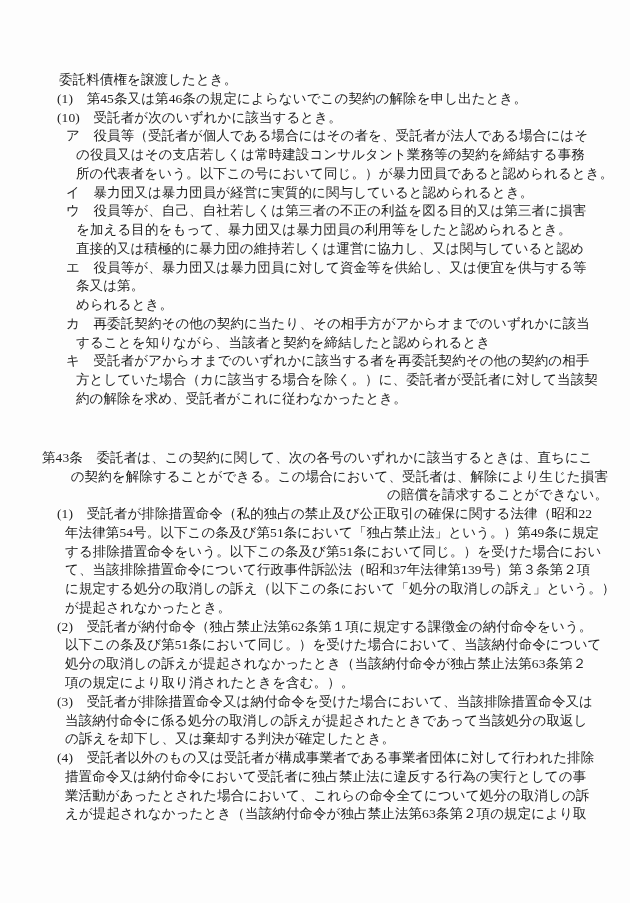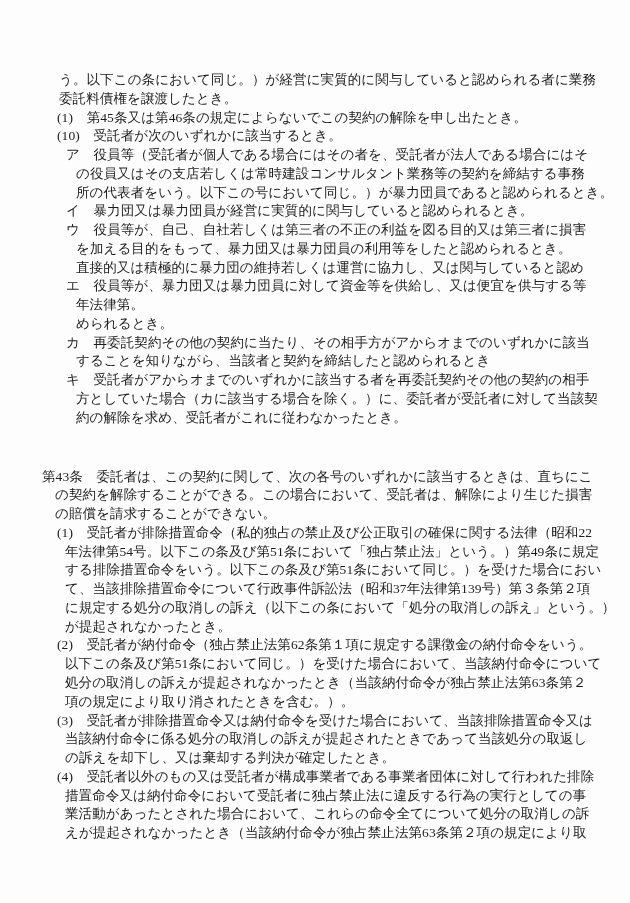--- a/index.html
+++ b/index.html
@@ -28,45 +28,44 @@
     color: #1d1d1d;
   }
   .line {
     height: 18.78px;
     line-height: 18.78px;
     white-space: nowrap;
     letter-spacing: 0.1px;
   }
   
   .art   { padding-left: 0; margin-top: 40px; }     
-  .acont { padding-left: 13px; }  
+  .acont { padding-left: 13px; text-align: right; }  
   .num   { padding-left: 15px; }  
   .u     { padding-left: 17px; }  
   .ncont { padding-left: 23px; }  
   .kata  { padding-left: 24px; }  
   .kcont { padding-left: 34px; }  
 </style>
 </head>
 <body>
 
 <div class="page">
   <div class="doc" style="color: rgb(29, 29, 29);">
-      <div class="line u">う。以下この条において同じ。）が経営に実質的に関与していると認められる者に業務</div>
       <div class="line u">委託料債権を譲渡したとき。</div>
       <div class="line num">(1)　第45条又は第46条の規定によらないでこの契約の解除を申し出たとき。</div>
       <div class="line num">(10)　受託者が次のいずれかに該当するとき。</div>
       <div class="line kata">ア　役員等（受託者が個人である場合にはその者を、受託者が法人である場合にはそ</div>
       <div class="line kcont">の役員又はその支店若しくは常時建設コンサルタント業務等の契約を締結する事務</div>
       <div class="line kcont">所の代表者をいう。以下この号において同じ。）が暴力団員であると認められるとき。</div>
       <div class="line kata">イ　暴力団又は暴力団員が経営に実質的に関与していると認められるとき。</div>
       <div class="line kata">ウ　役員等が、自己、自社若しくは第三者の不正の利益を図る目的又は第三者に損害</div>
       <div class="line kcont">を加える目的をもって、暴力団又は暴力団員の利用等をしたと認められるとき。</div>
       <div class="line kcont">直接的又は積極的に暴力団の維持若しくは運営に協力し、又は関与していると認め</div>
       <div class="line kata">エ　役員等が、暴力団又は暴力団員に対して資金等を供給し、又は便宜を供与する等</div>
-      <div class="line kcont">年法律第。</div>
+      <div class="line kcont">条又は第。</div>
       <div class="line kcont">められるとき。</div>
       <div class="line kata">カ　再委託契約その他の契約に当たり、その相手方がアからオまでのいずれかに該当</div>
       <div class="line kcont">することを知りながら、当該者と契約を締結したと認められるとき</div>
       <div class="line kata">キ　受託者がアからオまでのいずれかに該当する者を再委託契約その他の契約の相手</div>
       <div class="line kcont">方としていた場合（カに該当する場合を除く。）に、委託者が受託者に対して当該契</div>
       <div class="line kcont">約の解除を求め、受託者がこれに従わなかったとき。</div>
       <div class="line art">第43条　委託者は、この契約に関して、次の各号のいずれかに該当するときは、直ちにこ</div>
       <div class="line acont">の契約を解除することができる。この場合において、受託者は、解除により生じた損害</div>
       <div class="line acont">の賠償を請求することができない。</div>
       <div class="line num">(1)　受託者が排除措置命令（私的独占の禁止及び公正取引の確保に関する法律（昭和22</div>

